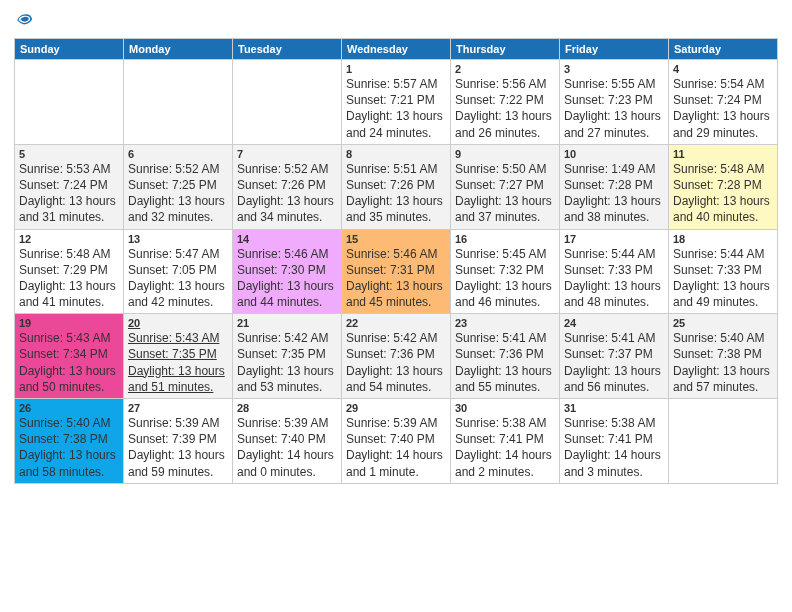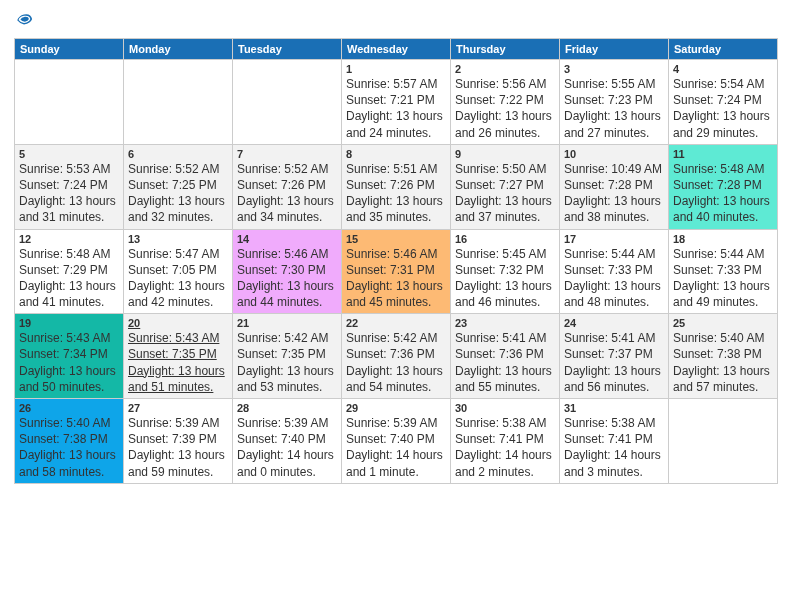--- a/index.html
+++ b/index.html
@@ -202,26 +202,26 @@
           </td>
           <td style="background: rgb(242, 242, 242);">
             <span class="day-num">9</span>
             <div class="cell-info">Sunrise: 5:50 AM
 Sunset: 7:27 PM
 Daylight: 13 hours
 and 37 minutes.</div>
           </td>
           <td style="background: rgb(242, 242, 242);">
             <span class="day-num">10</span>
-            <div class="cell-info">Sunrise: 10:49 AM
+            <div class="cell-info">Sunrise: 1:49 AM
 Sunset: 7:28 PM
 Daylight: 13 hours
 and 38 minutes.</div>
           </td>
-          <td style="background: #5eead4;">
+          <td style="background: #fef9c3;">
             <span class="day-num">11</span>
             <div class="cell-info">Sunrise: 5:48 AM
 Sunset: 7:28 PM
 Daylight: 13 hours
 and 40 minutes.</div>
           </td>
         </tr>
         <tr>
           <td style="background: rgb(255, 255, 255);">
             <span class="day-num">12</span>
@@ -267,21 +267,21 @@
           </td>
           <td style="background: rgb(255, 255, 255);">
             <span class="day-num">18</span>
             <div class="cell-info">Sunrise: 5:44 AM
 Sunset: 7:33 PM
 Daylight: 13 hours
 and 49 minutes.</div>
           </td>
         </tr>
         <tr>
-          <td style="background: #14b8a6; margin-left: 12px;">
+          <td style="background: #ec4899; margin-left: 12px;">
             <span class="day-num">19</span>
             <div class="cell-info">Sunrise: 5:43 AM
 Sunset: 7:34 PM
 Daylight: 13 hours
 and 50 minutes.</div>
           </td>
           <td style="background: rgb(242, 242, 242); text-decoration: underline;">
             <span class="day-num">20</span>
             <div class="cell-info">Sunrise: 5:43 AM
 Sunset: 7:35 PM

